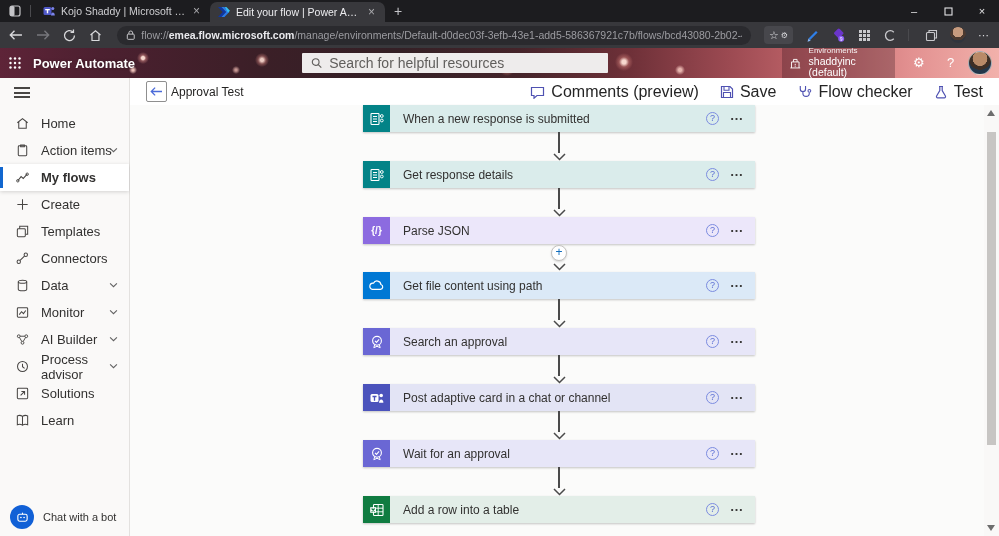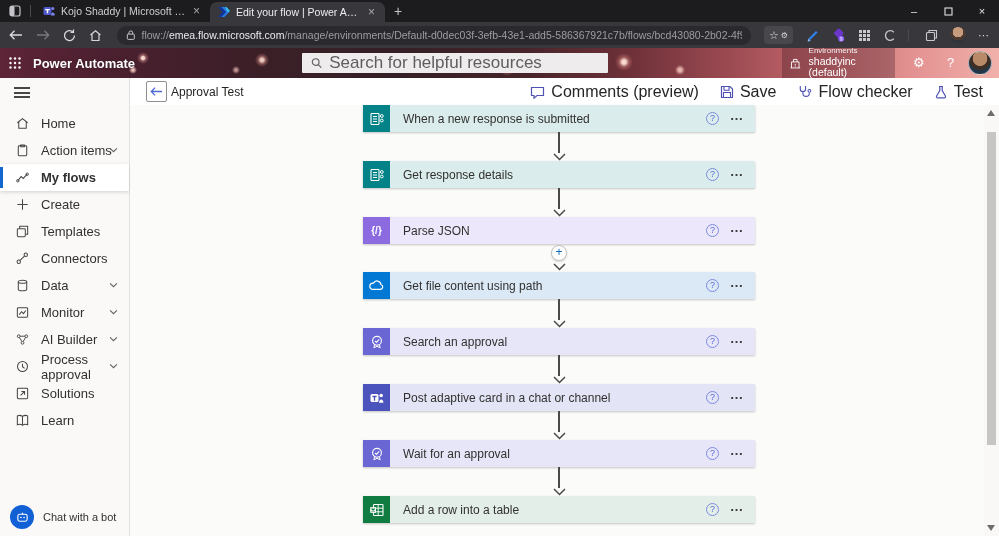--- a/index.html
+++ b/index.html
@@ -16,42 +16,42 @@
   .tab-close{font-size:12px;color:#a9a9ad;padding:0 2px}
   .newtab{width:26px;display:flex;align-items:center;justify-content:center;font-size:14px;color:#c5c5c9}
   .win-controls{margin-left:auto;display:flex}
   .win-btn{width:34px;display:flex;align-items:center;justify-content:center;color:#e4e4e6;font-size:11px}
 
   
   .browser-toolbar{height:26px;background:#38383c;display:flex;align-items:center;padding:0 9px;gap:13px}
   .nav-glyph{color:#d9d9dc}
   .addressbar{width:636px;height:19px;background:#2a2a2e;border-radius:10px;display:flex;align-items:center;gap:6px;padding:0 9px;margin-left:2px;overflow:hidden}
   .url{font-size:10.5px;white-space:nowrap;overflow:hidden;color:#9c9ca1}
-  .url b{color:#eaeaee;font-weight:400}
+  .url b{color:#eaeaee;font-weight:700}
   .bt-right{margin-left:auto;display:flex;align-items:center;gap:12px}
   .fav-box{background:#47474c;border-radius:4px;height:18px;display:flex;align-items:center;padding:0 5px;gap:2px;color:#d9d9dc;font-size:11px}
   .edge-avatar{width:16px;height:16px;border-radius:50%;background:radial-gradient(circle at 50% 32%,#c79b7e 0 38%,#4c3a30 40% 60%,#30343c 62%)}
   .more-dots{color:#d9d9dc;font-size:11px;letter-spacing:1px}
 
   
   .pa-header{height:30px;position:relative;display:flex;align-items:center;color:#fff;
     background:
       radial-gradient(circle at 143px 10px, rgba(255,226,215,.95) 0 1.5px, rgba(255,170,160,.4) 3px, transparent 6px),
       radial-gradient(circle at 133px 22px, rgba(255,210,200,.9) 0 1px, transparent 4px),
       radial-gradient(circle at 262px 12px, rgba(255,220,210,.9) 0 1.5px, rgba(255,160,150,.35) 4px, transparent 7px),
       radial-gradient(circle at 236px 22px, rgba(255,200,190,.7) 0 1px, transparent 4px),
       radial-gradient(circle at 436px 16px, rgba(255,200,190,.8) 0 1.5px, rgba(230,140,130,.3) 4px, transparent 7px),
       radial-gradient(circle at 507px 20px, rgba(255,215,205,.85) 0 2px, rgba(230,140,130,.3) 5px, transparent 8px),
       radial-gradient(circle at 624px 14px, rgba(255,225,215,.95) 0 2px, rgba(240,150,140,.35) 5px, transparent 9px),
       radial-gradient(circle at 680px 22px, rgba(255,210,200,.8) 0 1.5px, transparent 5px),
       linear-gradient(90deg,#5e2438 0%,#4c2030 10%,#3b1f27 26%,#342026 40%,#45242a 52%,#6e3038 63%,#9c4a52 73%,#c4676c 82%,#e29090 91%,#f2b1ab 100%)}
   .waffle{width:30px;height:30px;display:flex;align-items:center;justify-content:center}
   .product-name{font-size:13px;font-weight:700;margin-left:3px;text-shadow:0 0 3px rgba(0,0,0,.3)}
   .pa-search{position:absolute;left:302px;top:5px;width:306px;height:20px;background:#eeecec;border-radius:1px;display:flex;align-items:center;gap:7px;padding:0 9px}
-  .pa-search input{border:0;background:transparent;outline:none;font-size:17px;color:#323130;width:100%;font-family:"Liberation Sans",sans-serif}
+  .pa-search input{border:0;background:transparent;outline:none;font-size:14px;color:#323130;width:100%;font-family:"Liberation Sans",sans-serif}
   .pa-search input::placeholder{color:#605e5c}
   .env-box{position:absolute;left:782px;top:0;width:113px;height:30px;background:rgba(40,10,20,.28);display:flex;align-items:center;gap:7px;padding:0 7px}
   .env-text{line-height:1.1}
   .env-label{font-size:8px;opacity:.92}
   .env-name{font-size:10.5px}
   .hdr-gear{position:absolute;left:913px;top:7px;font-size:13px}
   .hdr-help{position:absolute;left:947px;top:7px;font-size:13px}
   .hdr-avatar{position:absolute;left:968px;top:3px;width:24px;height:24px;border-radius:50%;border:1px solid rgba(255,255,255,.6);background:radial-gradient(circle at 50% 30%,#b98a68 0 38%,#3e2f26 40% 58%,#23364a 60%)}
 
   
@@ -322,21 +322,21 @@
     <span>AI Builder</span>
     <svg class="chev" width="9" height="6" viewBox="0 0 10 7">
         <path d="M1 1.5 5 5.5 9 1.5" fill="none" stroke="#616161" stroke-width="1.2"></path>
       </svg>
   </div>
   <div class="nav-item">
     <svg class="nicon" viewBox="0 0 16 16" width="15" height="15">
         <circle cx="8" cy="8" r="5.3" fill="none" stroke="#484644" stroke-width="1.1"></circle>
         <path d="M8 5v3.2l2.2 1.8" fill="none" stroke="#484644" stroke-width="1.1"></path>
       </svg>
-    <span>Process approval</span>
+    <span>Process advisor</span>
     <svg class="chev" width="9" height="6" viewBox="0 0 10 7">
         <path d="M1 1.5 5 5.5 9 1.5" fill="none" stroke="#616161" stroke-width="1.2"></path>
       </svg>
   </div>
   <div class="nav-item">
     <svg class="nicon" viewBox="0 0 16 16" width="15" height="15">
         <rect x="2.5" y="2.5" width="11" height="11" rx="1" fill="none" stroke="#484644" stroke-width="1.1"></rect>
         <path d="M6 10l4.2-4.2M6.8 5.8h3.4v3.4" fill="none" stroke="#484644" stroke-width="1.1"></path>
       </svg>
     <span>Solutions</span>

